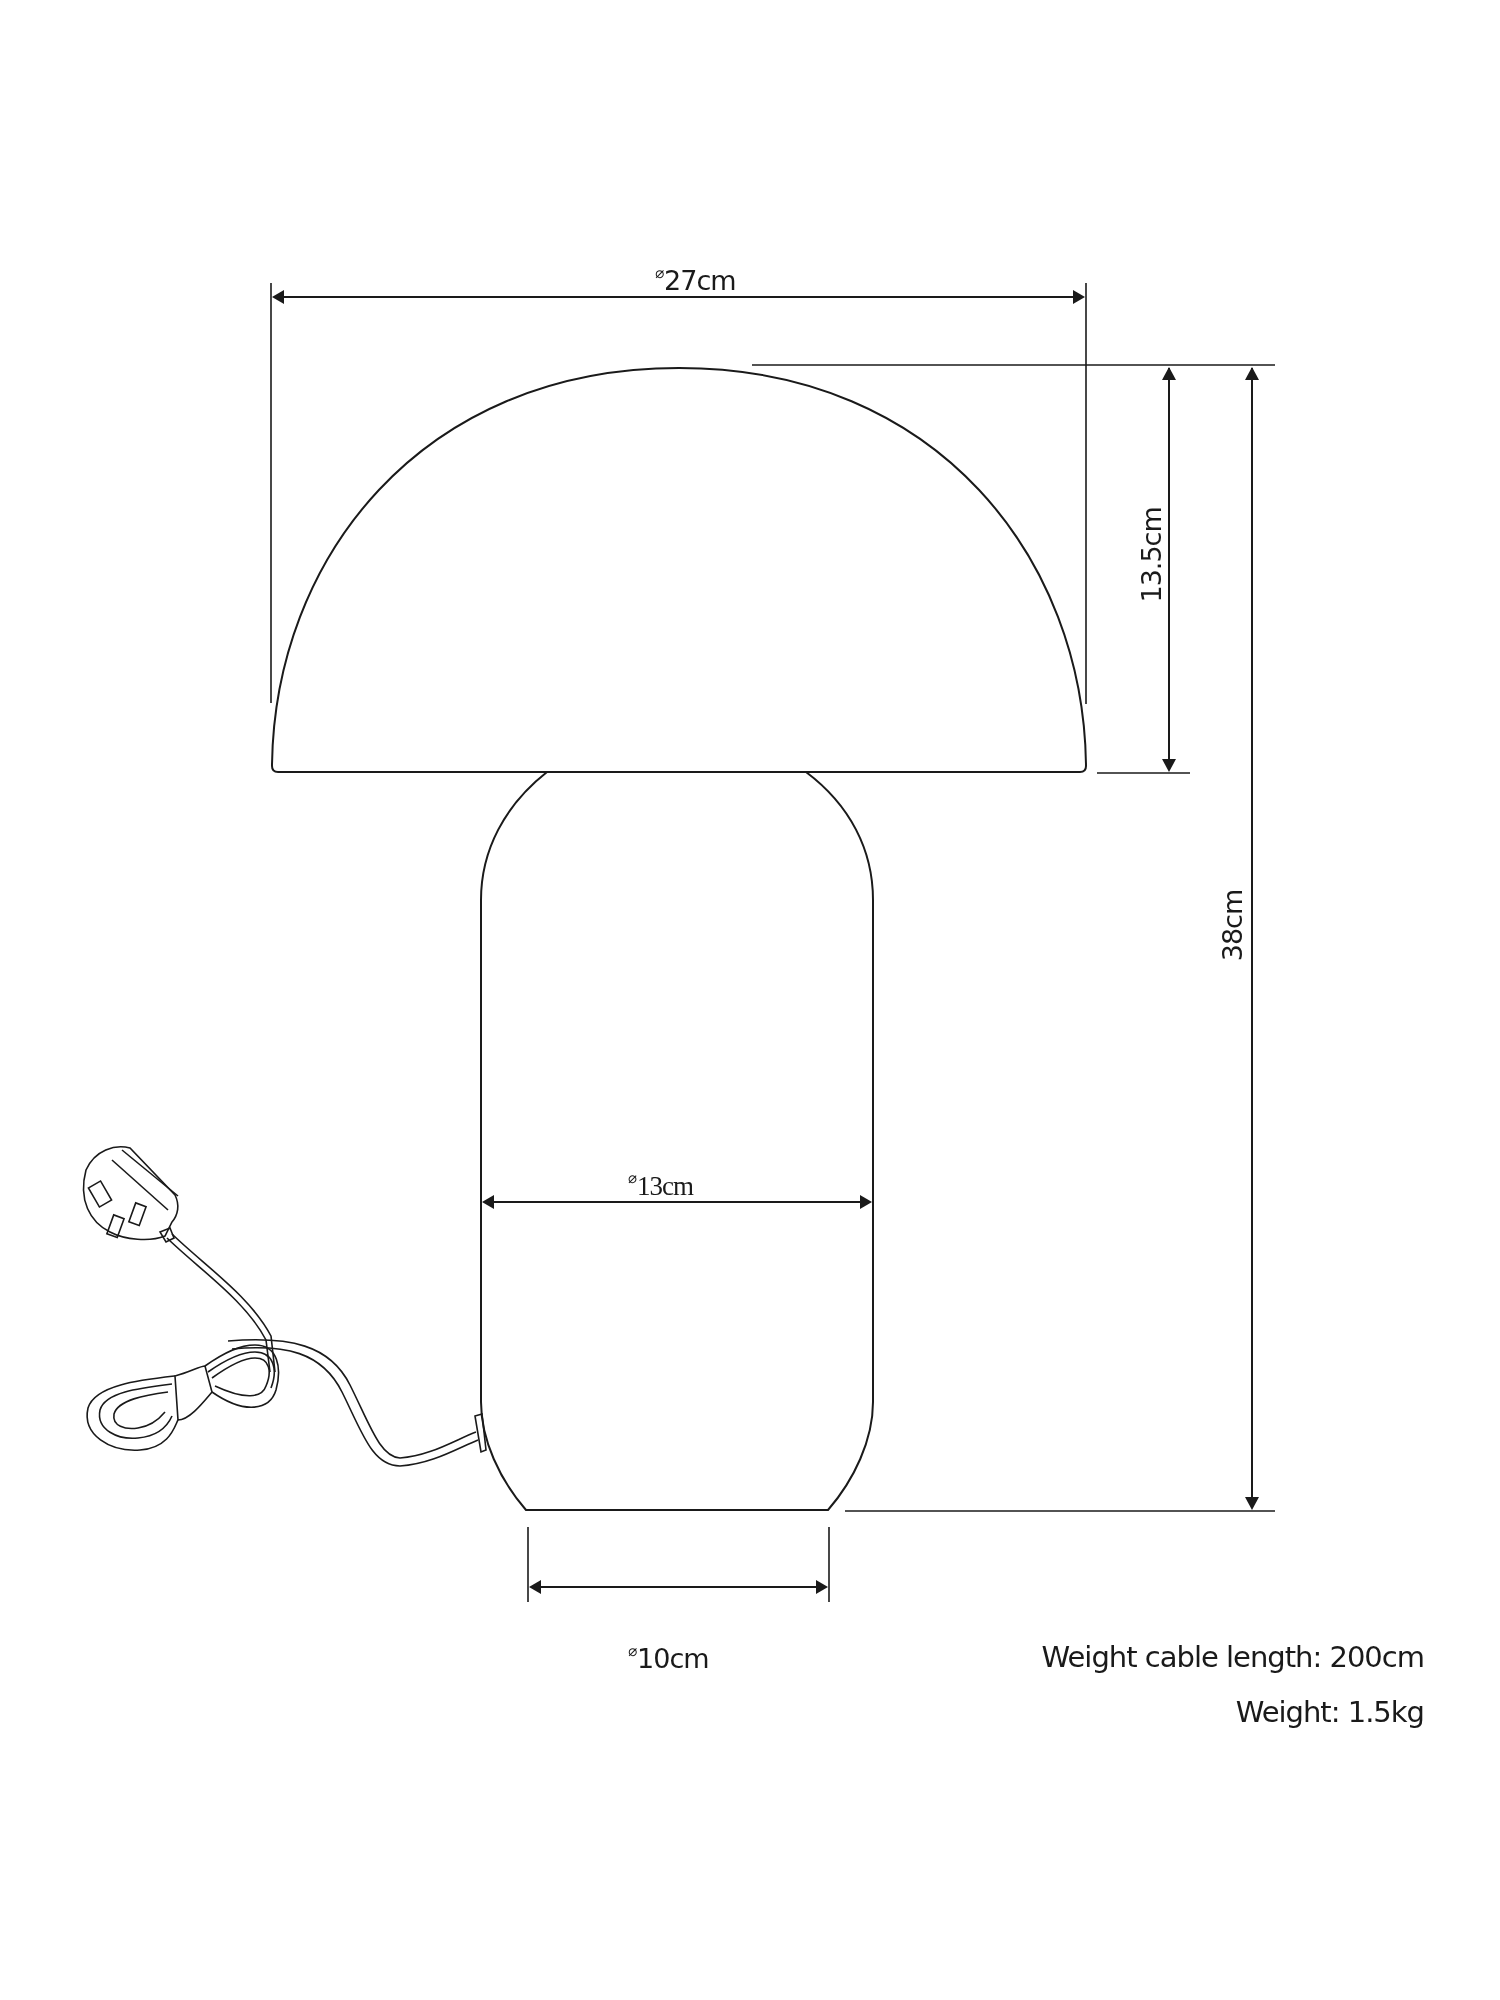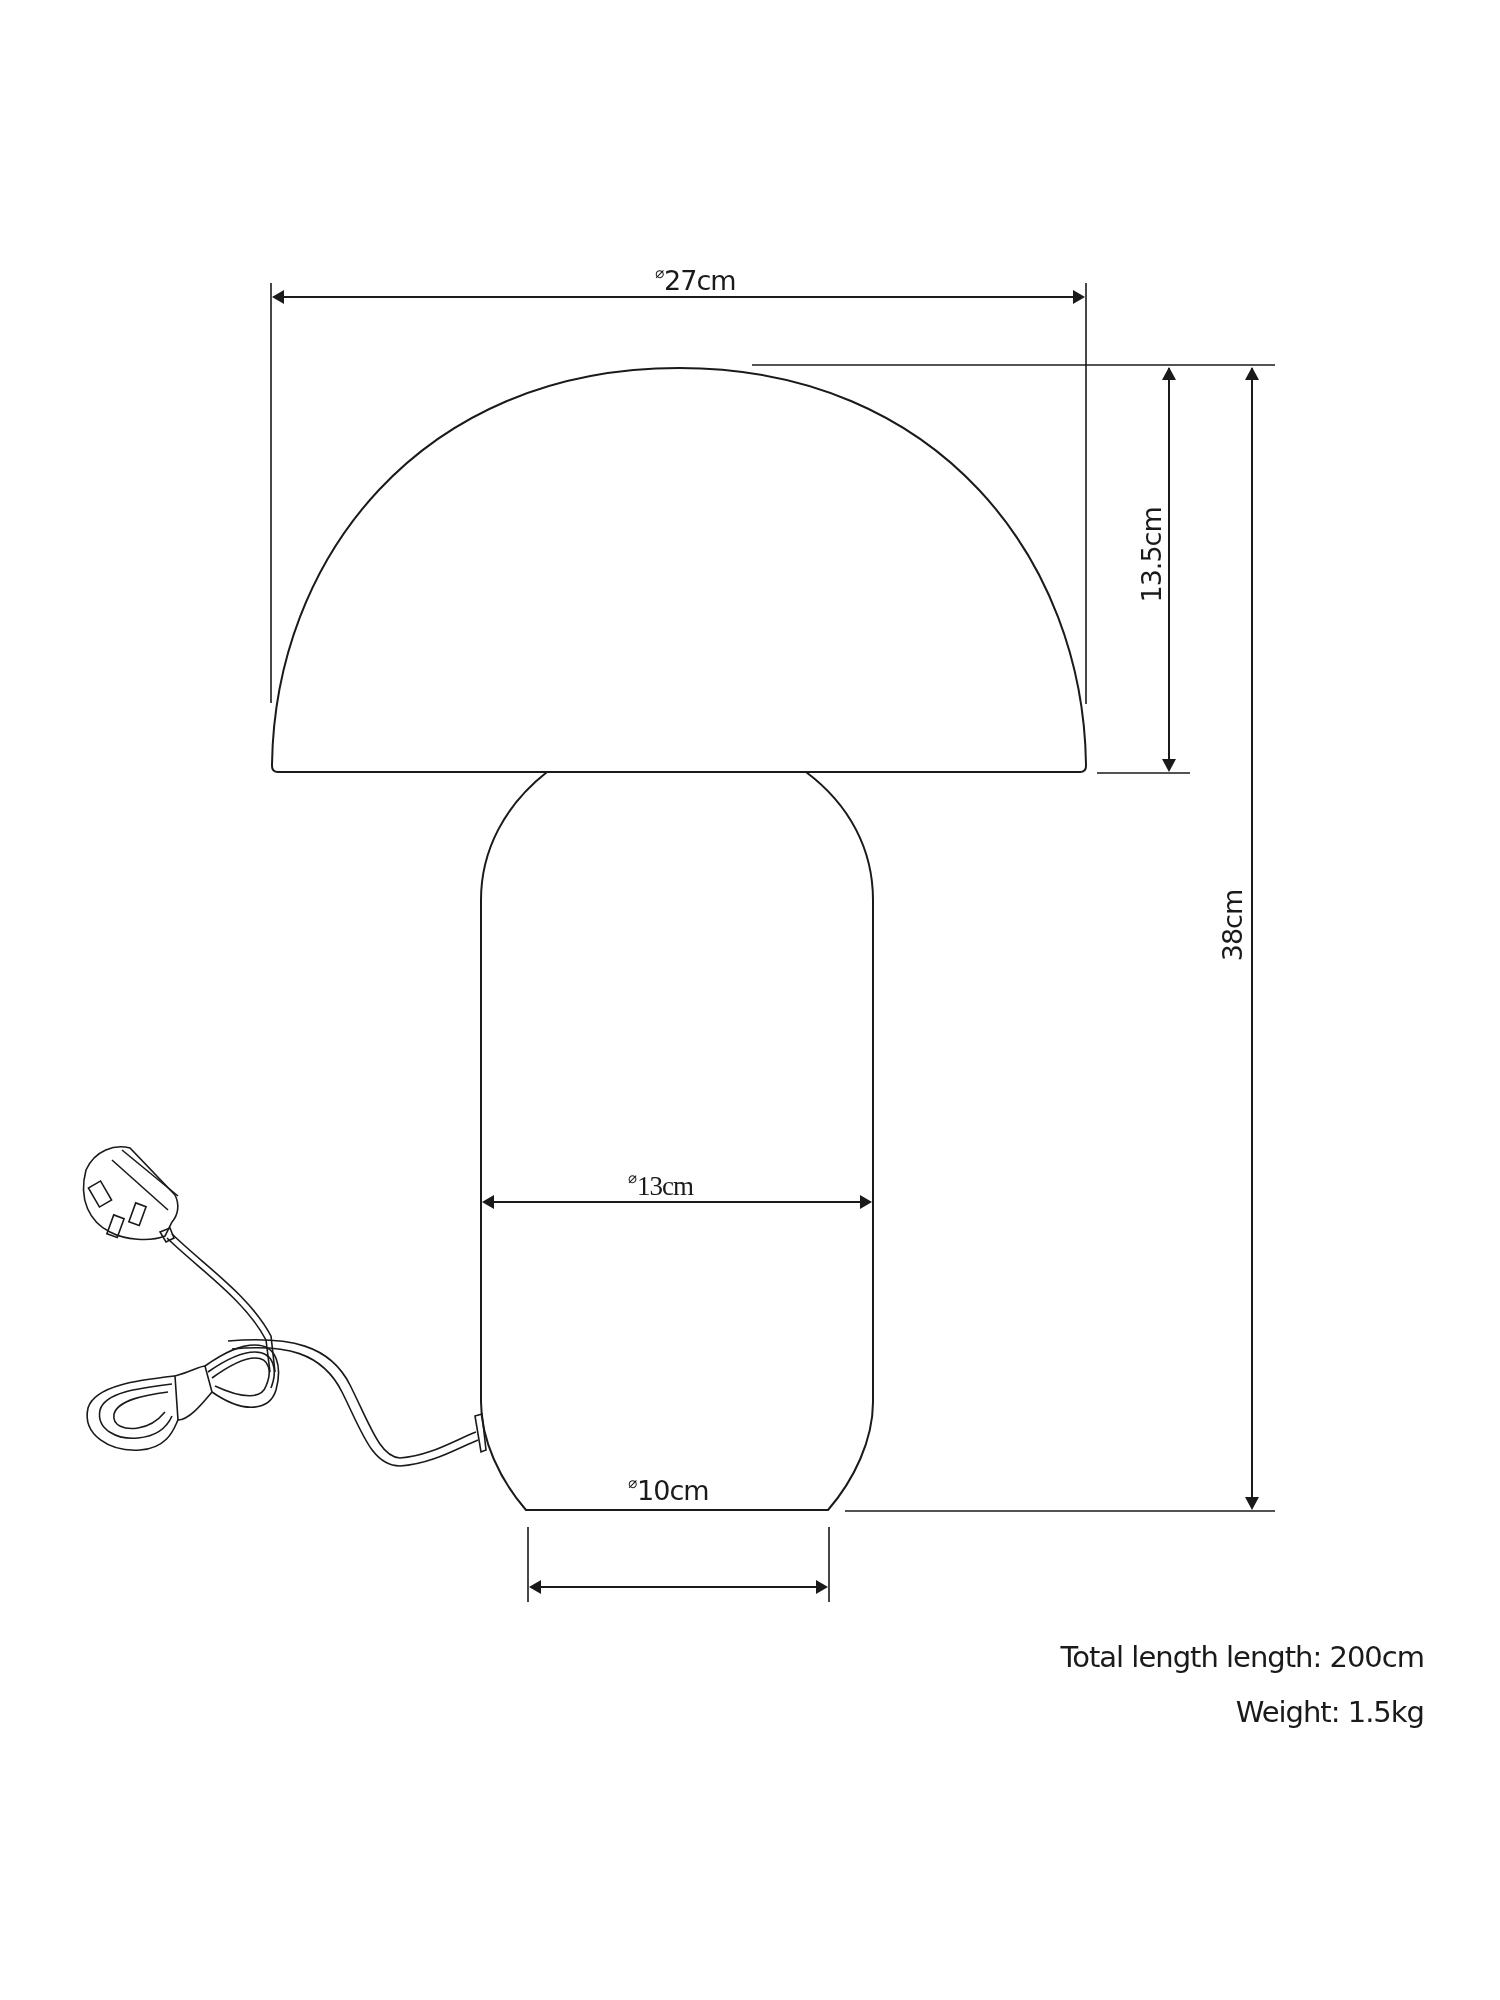--- a/index.html
+++ b/index.html
@@ -101,18 +101,18 @@
 </div>
 
 <div class="dim-label vlabel" style="left:1196px; top:912px; width:72px; text-align:center;">
   <span>38cm</span>
 </div>
 
 <div class="dim-label" style="left:628px; top:1171px;font-family:Liberation Serif, serif;">
   <span class="dia">⌀</span><span>13cm</span>
 </div>
 
-<div class="dim-label" style="left:628px; top:1476px;">
+<div class="dim-label" style="left:628px; top:1644px;">
   <span class="dia">⌀</span><span>10cm</span>
 </div>
 
-<div class="spec" style="top:1643px;">Total length length: 200cm</div>
+<div class="spec" style="top:1643px;">Weight cable length: 200cm</div>
 <div class="spec" style="top:1698px; right:76px;">Weight: 1.5kg</div>
 
 </body></html>

